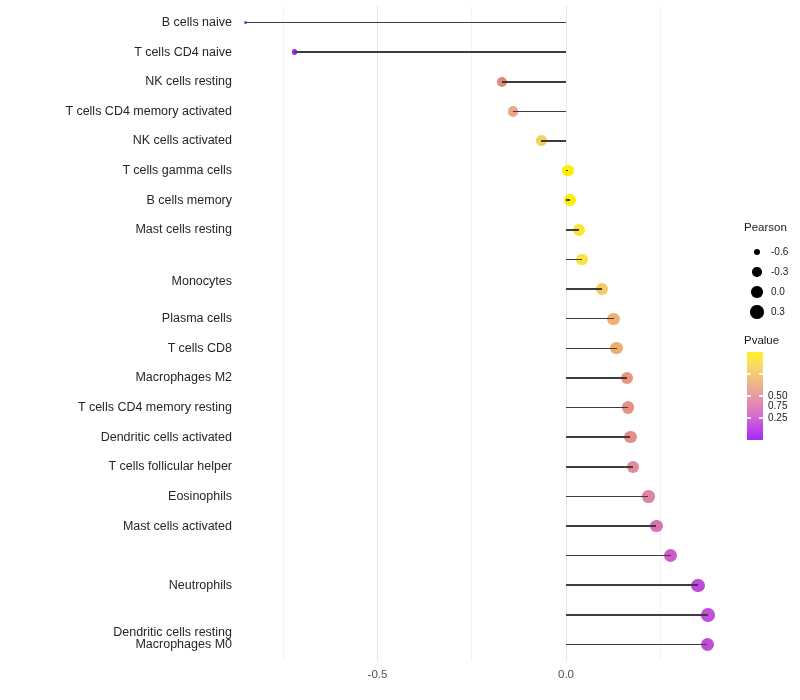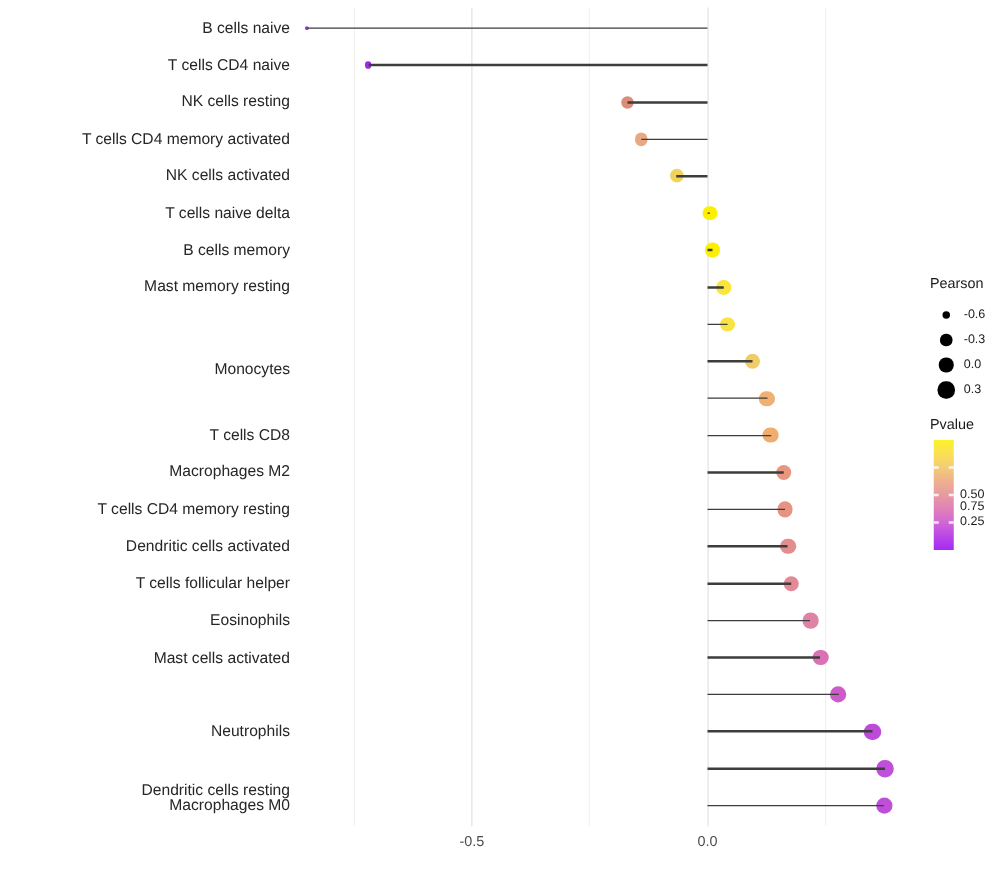--- a/index.html
+++ b/index.html
@@ -72,34 +72,35 @@
     <div class="segment" style="left: 294.56px; top: 51.32px; width: 271.44px; background: rgb(61, 61, 61);"></div>
     <div class="ylabel" style="top: 74.24px; left: 2px;">NK cells resting</div>
     <div class="dot" style="left: 496.742px; top: 76.572px; width: 10.336px; height: 10.336px; background: rgb(221, 140, 119);"></div>
     <div class="segment" style="left: 501.91px; top: 80.94px; width: 64.09px; background: rgb(61, 61, 61);"></div>
     <div class="ylabel" style="top: 103.86px; left: 2px;">T cells CD4 memory activated</div>
     <div class="dot" style="left: 507.95px; top: 106.09px; width: 10.5401px; height: 10.5401px; background: rgb(233, 168, 132);"></div>
     <div class="segment" style="left: 513.22px; top: 110.56px; width: 52.78px; background: rgb(61, 61, 61);"></div>
     <div class="ylabel" style="top: 133.48px; left: 2px;">NK cells activated</div>
     <div class="dot" style="left: 535.978px; top: 135.463px; width: 11.034px; height: 11.034px; background: rgb(239, 211, 93);"></div>
     <div class="segment" style="left: 541.495px; top: 140.18px; width: 24.505px; background: rgb(61, 61, 61);"></div>
-    <div class="ylabel" style="top: 163.1px; left: 2px;">T cells naive delta</div>
+    <div class="ylabel" style="top: 163.1px; left: 2px;">T cells gamma cells</div>
     <div class="dot" style="left: 562.147px; top: 164.862px; width: 11.4757px; height: 11.4757px; background: rgb(252, 240, 0);"></div>
     <div class="segment" style="left: 566px; top: 169.8px; width: 1.885px; background: rgb(61, 61, 61);"></div>
     <div class="ylabel" style="top: 192.72px; left: 2px;">B cells memory</div>
     <div class="dot" style="left: 564.017px; top: 194.467px; width: 11.5066px; height: 11.5066px; background: rgb(252, 240, 0);"></div>
     <div class="segment" style="left: 566px; top: 199.42px; width: 3.77px; background: rgb(61, 61, 61);"></div>
-    <div class="ylabel" style="top: 222.34px; left: 2px;">Mast memory resting</div>
+    <div class="ylabel" style="top: 222.34px; left: 2px;">Mast cells resting</div>
     <div class="dot" style="left: 573.365px; top: 224.01px; width: 11.6599px; height: 11.6599px; background: rgb(249, 229, 60);"></div>
     <div class="segment" style="left: 566px; top: 229.04px; width: 13.195px; background: rgb(61, 61, 61);"></div>
     <div class="dot" style="left: 575.983px; top: 253.609px; width: 11.7025px; height: 11.7025px; background: rgb(248, 227, 66);"></div>
     <div class="segment" style="left: 566px; top: 258.66px; width: 15.834px; background: rgb(61, 61, 61);"></div>
-    <div class="ylabel" style="top: 288px; left: 2px; text-align: right;">Monocytes</div>
+    <div class="ylabel" style="top: 274px; left: 2px; text-align: right;">Monocytes</div>
     <div class="dot" style="left: 595.805px; top: 283.07px; width: 12.0198px; height: 12.0198px; background: rgb(241, 203, 102);"></div>
     <div class="segment" style="left: 566px; top: 288.28px; width: 35.815px; background: rgb(61, 61, 61);"></div>
+    <div class="ylabel" style="top: 311.2px; left: 2px;">Plasma cells</div>
     <div class="dot" style="left: 607.401px; top: 312.599px; width: 12.2016px; height: 12.2016px; background: rgb(239, 176, 114);"></div>
     <div class="segment" style="left: 566px; top: 317.9px; width: 47.502px; background: rgb(61, 61, 61);"></div>
     <div class="ylabel" style="top: 340.82px; left: 2px;">T cells CD8</div>
     <div class="dot" style="left: 610.394px; top: 342.196px; width: 12.2481px; height: 12.2481px; background: rgb(239, 174, 110);"></div>
     <div class="segment" style="left: 566px; top: 347.52px; width: 50.518px; background: rgb(61, 61, 61);"></div>
     <div class="ylabel" style="top: 370.44px; left: 2px;">Macrophages M2</div>
     <div class="dot" style="left: 620.869px; top: 371.735px; width: 12.4094px; height: 12.4094px; background: rgb(232, 150, 128);"></div>
     <div class="segment" style="left: 566px; top: 377.14px; width: 61.074px; background: rgb(61, 61, 61);"></div>
     <div class="ylabel" style="top: 400.06px; left: 2px;">T cells CD4 memory resting</div>
     <div class="dot" style="left: 621.618px; top: 401.35px; width: 12.4208px; height: 12.4208px; background: rgb(230, 147, 131);"></div>

